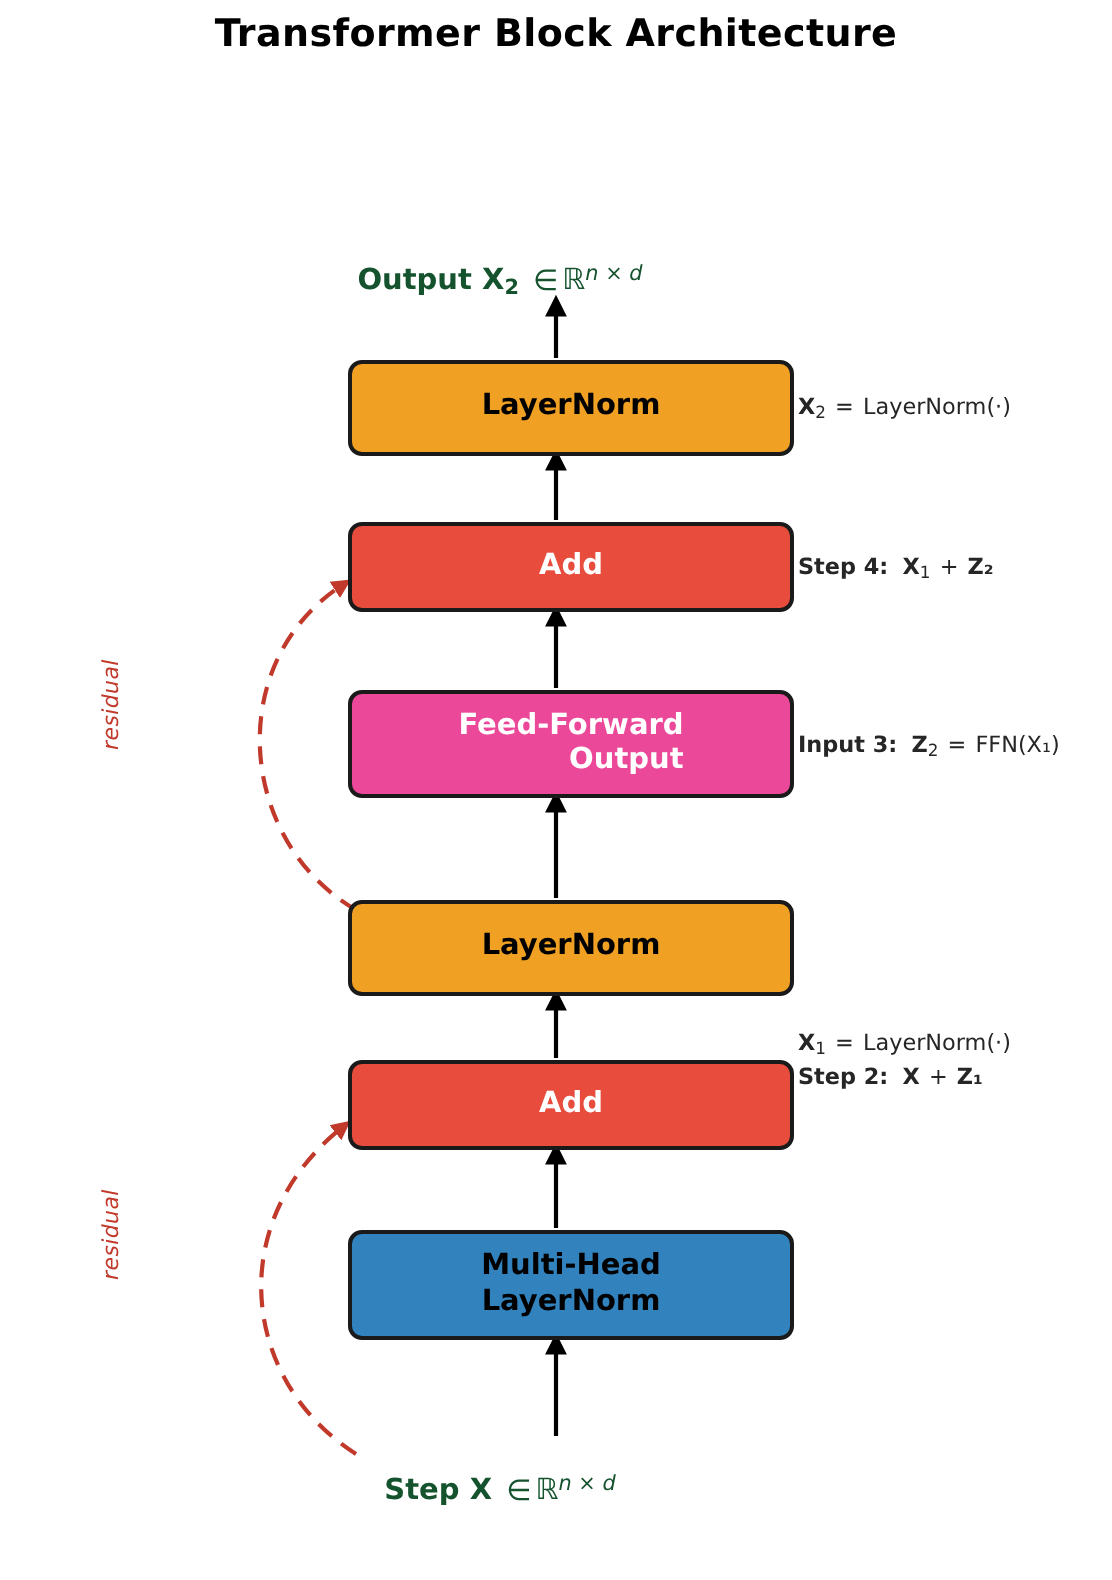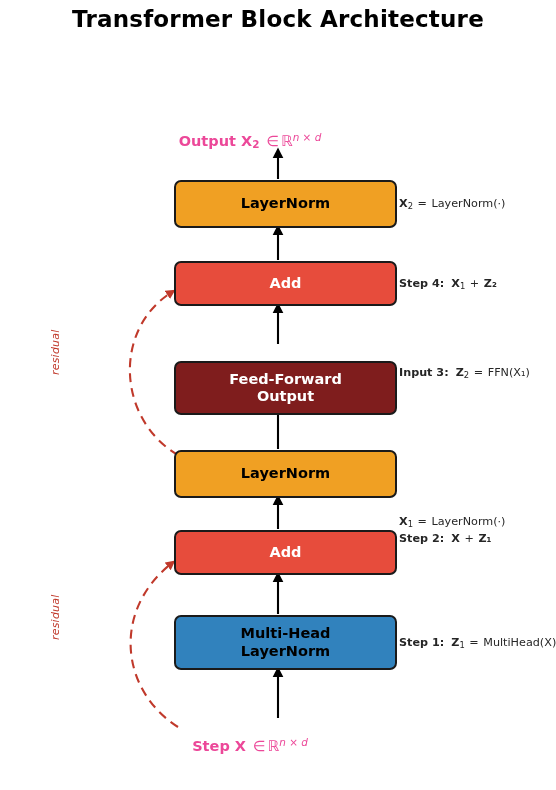--- a/index.html
+++ b/index.html
@@ -21,35 +21,35 @@
     width: 556px;
     height: 790px;
   }
 
   .title {
     position: absolute;
     left: 0;
     top: 6px;
     width: 556px;
     text-align: center;
-    font-size: 23px;
+    font-size: 19px;
     font-weight: bold;
     color: #000000;
     letter-spacing: 0.2px;
   }
 
   
   .term-label {
     position: absolute;
     width: 500px;
     left: 0;
     text-align: center;
     font-size: 14.5px;
     font-weight: bold;
-    color: #ec4899;
+    color: #14532d;
     white-space: nowrap;
   }
   .term-label .mathvar {
     font-weight: bold;
   }
   .term-label .blackboard {
     font-family: "DejaVu Sans", sans-serif;
     font-weight: normal;
     font-style: normal;
   }
@@ -180,21 +180,21 @@
   </div>
 
   <div class="block" style="top:180px; height:48px; background:#f0a023; color:#000000;">
     <span>LayerNorm</span>
   </div>
 
   <div class="block" style="top:261px; height:45px; background:#e74c3c; color:#ffffff;">
     <span>Add</span>
   </div>
 
-  <div class="block" style="top:361px; height:54px; background:#7f1d1d; color:#ffffff;">
+  <div class="block" style="top:345px; height:54px; background:#ec4899; color:#ffffff;text-align:right;">
     <span>
       <span>Feed-Forward</span><br>
       <span>Output</span>
     </span>
   </div>
 
   <div class="block" style="top:450px; height:48px; background:#f0a023; color:#000000;">
     <span>LayerNorm</span>
   </div>
 
@@ -231,21 +231,17 @@
 
   <div class="annotation" style="top:467px;margin-top:48px;">
     <b>X</b><sub>1</sub><span class="eq"> = </span><span>LayerNorm(·)</span>
   </div>
 
   <div class="annotation" style="top:532px;">
     <span class="stepword">Step 2:</span>&nbsp;
     <b>X</b><sub></sub><span class="eq"> + </span><b>Z₁</b>
   </div>
 
-  <div class="annotation" style="top:636px;">
-    <span class="stepword">Step 1:</span>&nbsp;
-    <b>Z</b><sub>1</sub><span class="eq"> = </span><span>MultiHead(X)</span>
-  </div>
 
   <div class="residual-label" style="left:49px; top:375px;">residual</div>
   <div class="residual-label" style="left:49px; top:640px;">residual</div>
 
 </div>
 
 </body></html>

